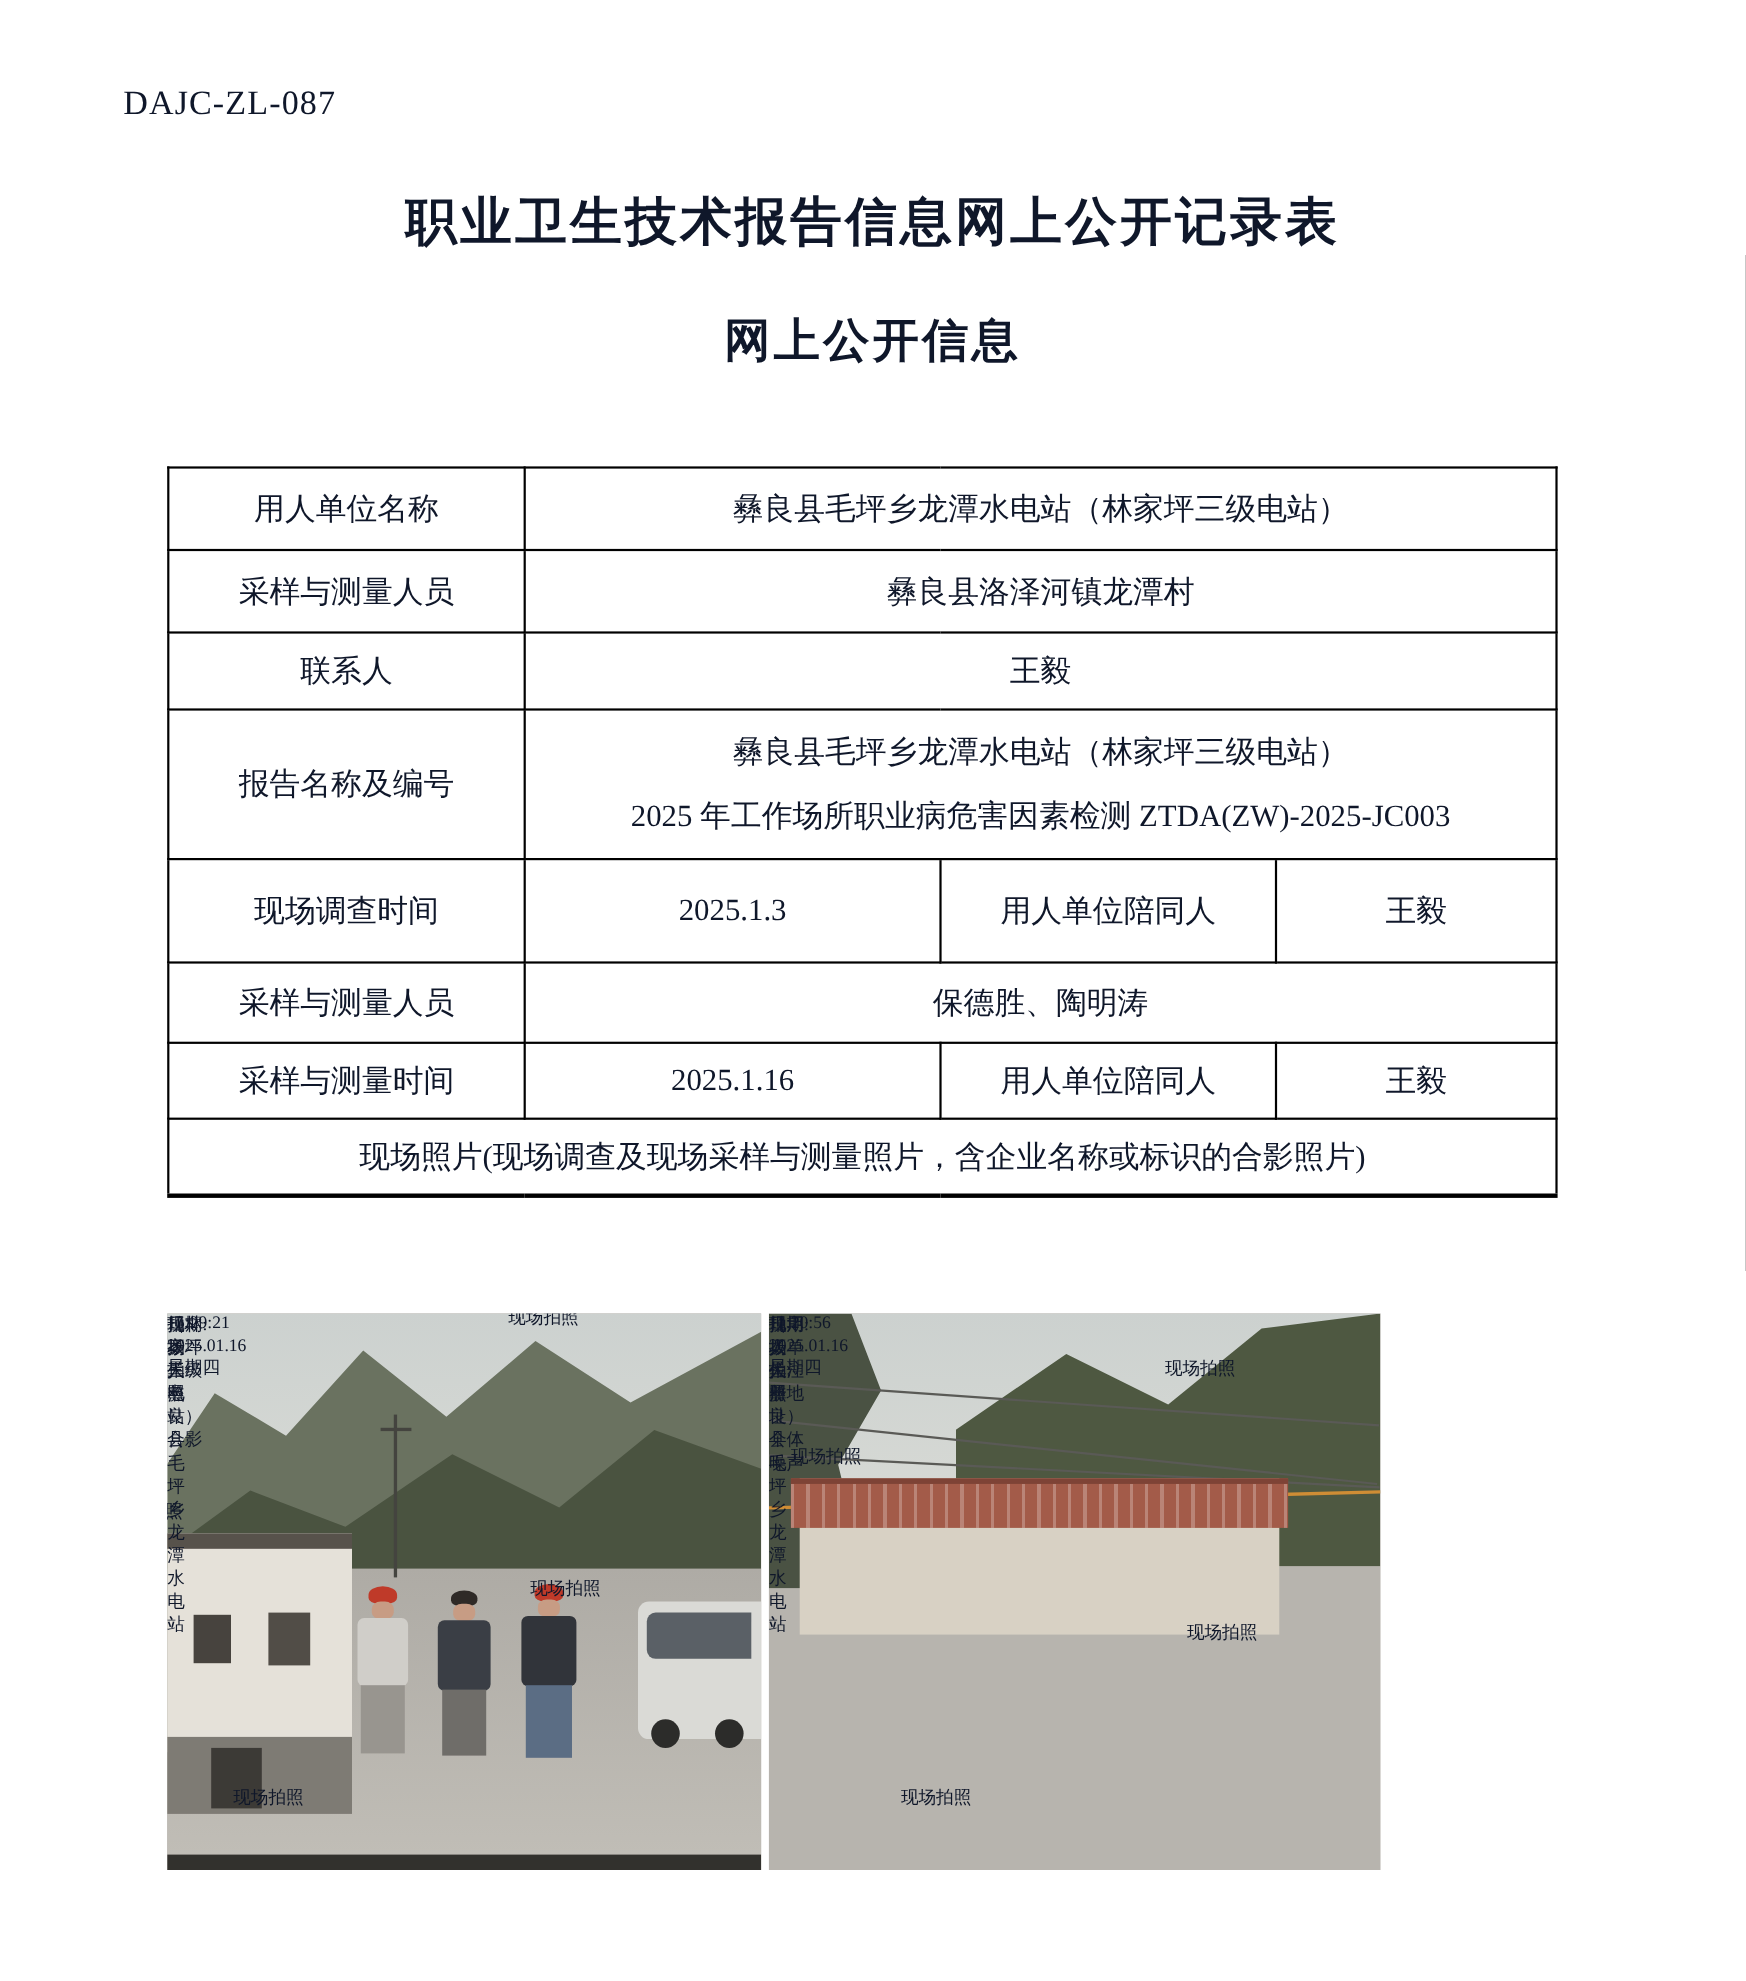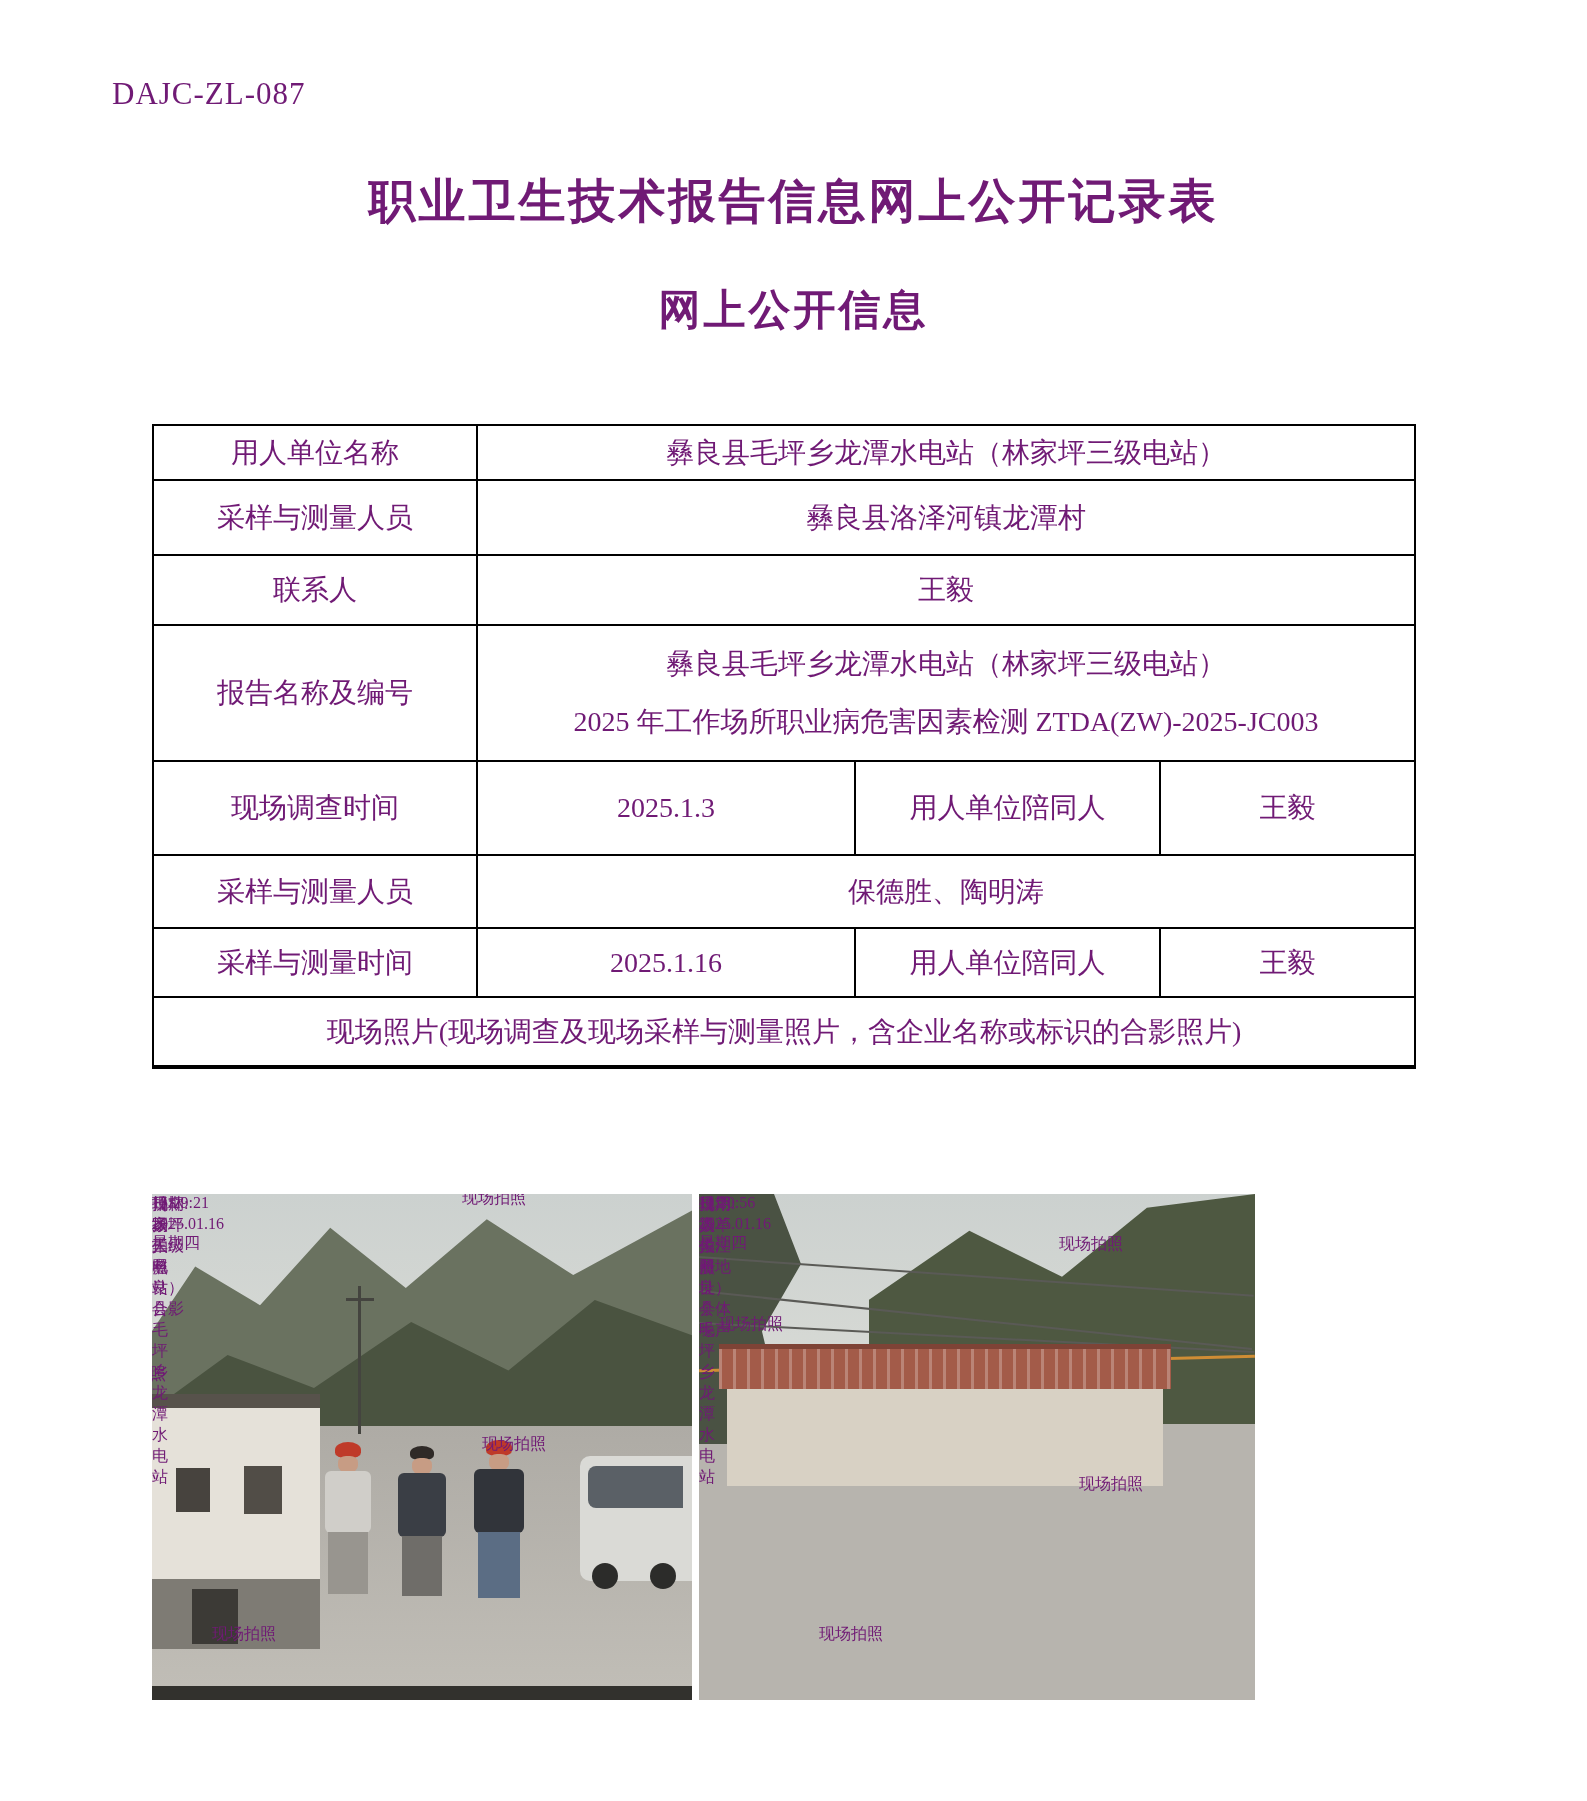--- a/index.html
+++ b/index.html
@@ -3,21 +3,21 @@
 <meta charset="utf-8">
 <style>
   html,body{margin:0;padding:0;background:#888;}
   .page{
     position:relative;
     width:1587px;height:1801px;
     background:#ffffff;
     margin:0 auto;
     overflow:hidden;
     font-family:"Liberation Serif","DejaVu Serif",serif;
-    color:#701a75;
+    color:#0f172a;
   }
   .doc-code{
     position:absolute;left:112px;top:76px;
     font-size:31px;letter-spacing:1px;
   }
   .title{
     position:absolute;left:0;top:170px;width:100%;
     text-align:center;font-size:47px;font-weight:700;letter-spacing:3px;
     margin:0;
   }
@@ -32,21 +32,21 @@
     border-collapse:collapse;
     font-size:28px;
   }
   table.info td{
     border:2px solid #000;
     text-align:center;vertical-align:middle;
     padding:2px 4px;
     overflow:hidden;
   }
   table.info{border-bottom:4px solid #000;}
-  tr.h1{height:55px}tr.h2{height:75px}tr.h3{height:70px}
+  tr.h1{height:75px}tr.h2{height:75px}tr.h3{height:70px}
   tr.h4{height:136px}tr.h5{height:51px}tr.h6{height:71px}
   tr.h7{height:94px}tr.h8{height:73px}tr.h9{height:69px}tr.hc{height:70px}
   td.caption-cell{text-align:left;padding-left:5px;}
   .rpt-line1{margin-bottom:20px;}
   
   .photo{
     position:absolute;top:1194px;height:506px;
     overflow:hidden;background:#b7b4ae;
   }
   .photo-left{left:152px;width:540px;}

